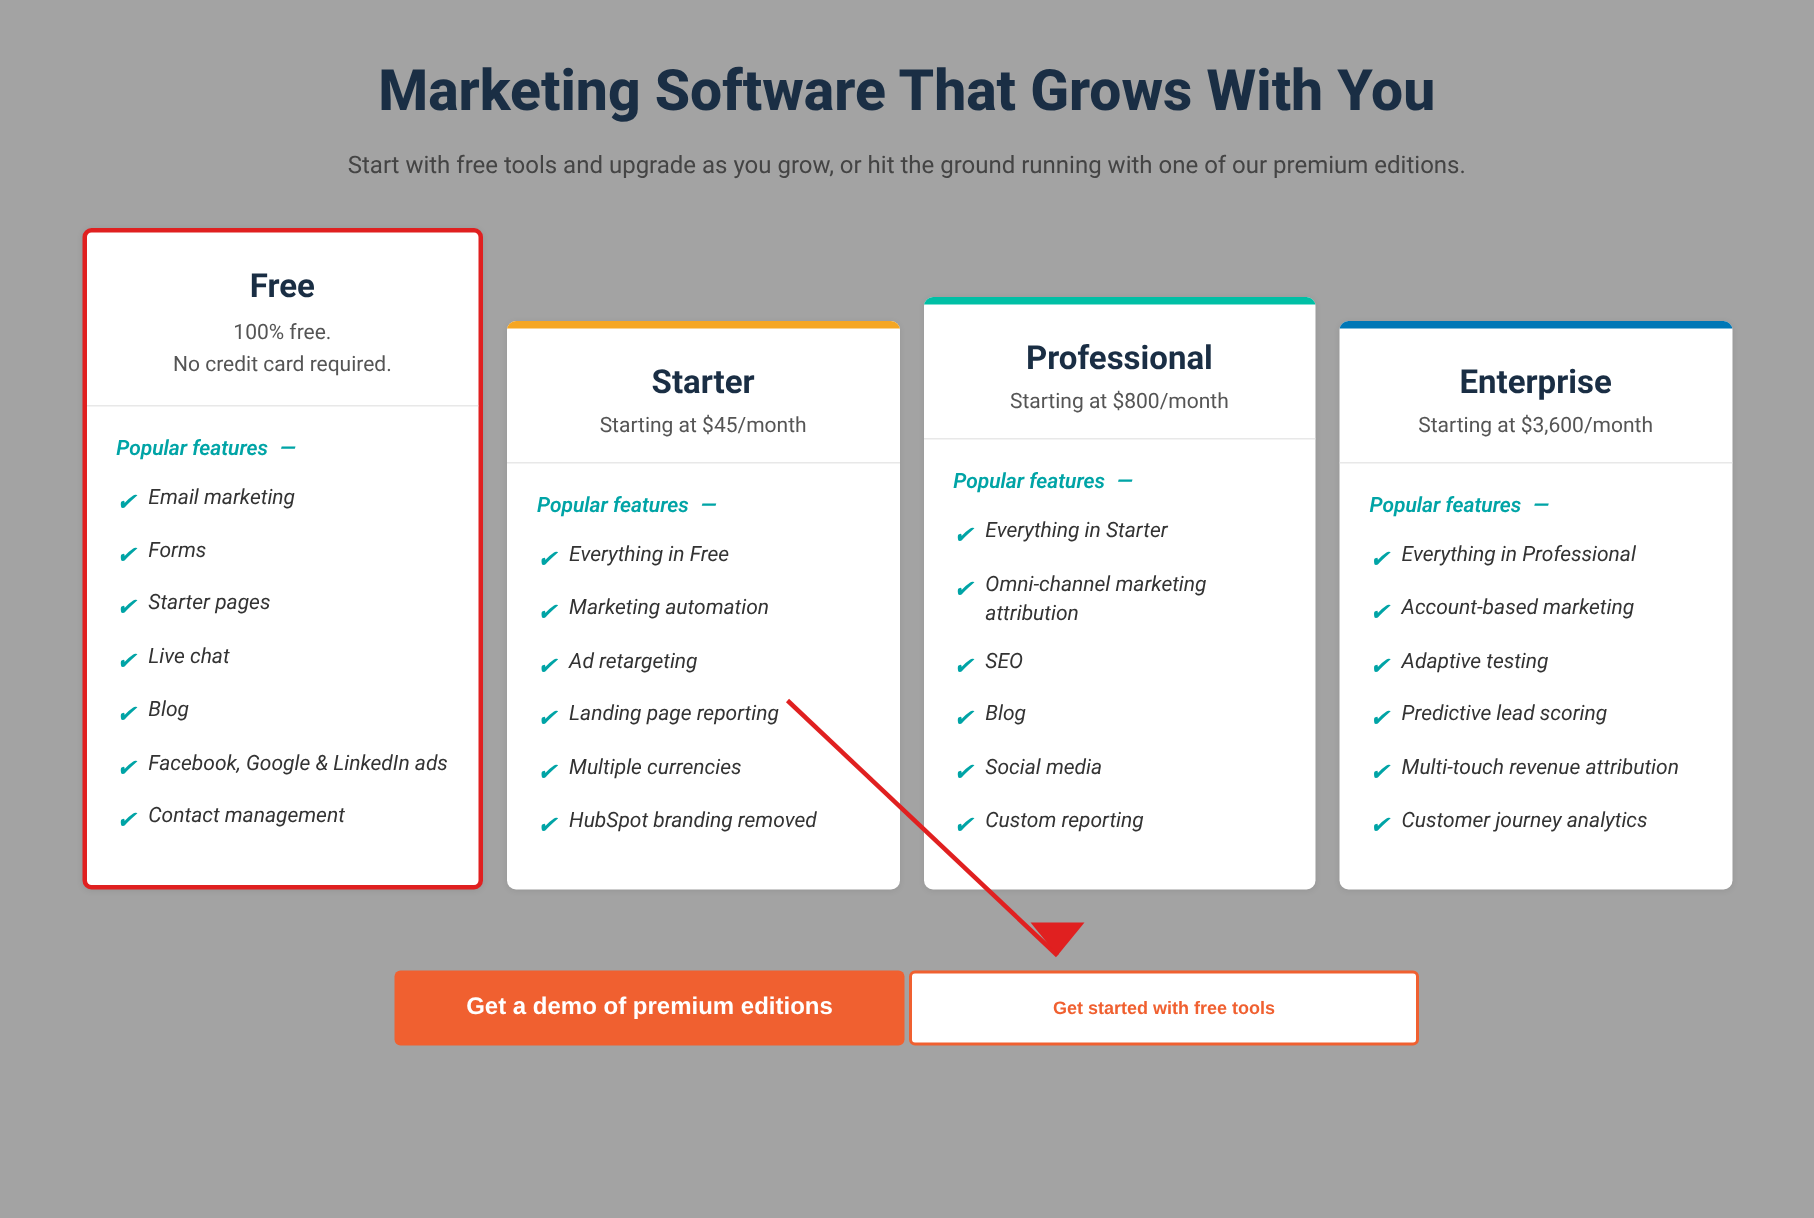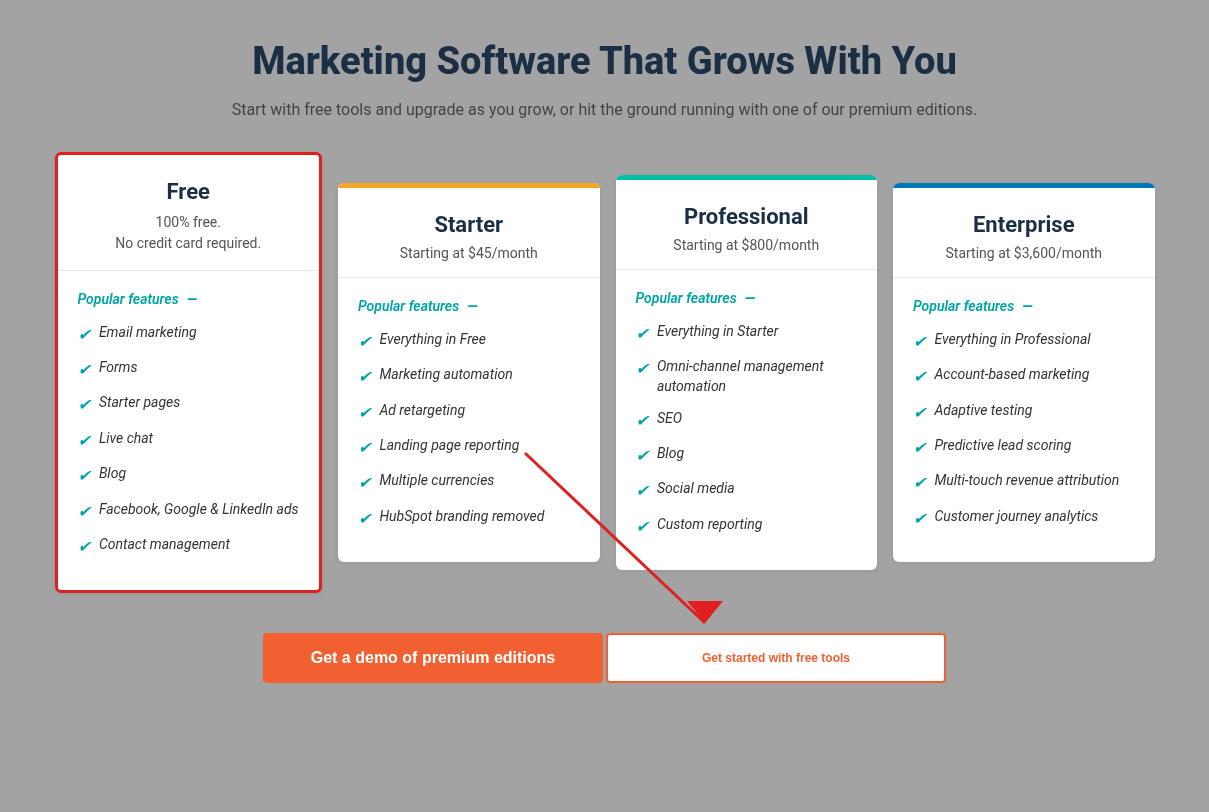--- a/index.html
+++ b/index.html
@@ -41,22 +41,22 @@
       font-size: 16px;
       color: #444;
       line-height: 1.5;
     }
 
     .plans-container {
       display: flex;
       gap: 16px;
       width: 100%;
       max-width: 1100px;
-      margin-bottom: 30px;
-      align-items: center;
+      margin-bottom: 44px;
+      align-items: flex-end;
     }
 
     .plan-card {
       background: #fff;
       border-radius: 6px;
       flex: 1;
       display: flex;
       flex-direction: column;
       overflow: hidden;
       box-shadow: 0 1px 4px rgba(0,0,0,0.08);
@@ -286,21 +286,21 @@
         <div class="features-label">
           <span>Popular features</span>
           <span class="features-dash">—</span>
         </div>
         <div class="feature-item">
         <span class="check-icon">✔</span>
         <span>Everything in Starter</span>
       </div>
           <div class="feature-item">
         <span class="check-icon">✔</span>
-        <span>Omni-channel management automation</span>
+        <span>Omni-channel marketing attribution</span>
       </div>
           <div class="feature-item">
         <span class="check-icon">✔</span>
         <span>SEO</span>
       </div>
           <div class="feature-item">
         <span class="check-icon">✔</span>
         <span>Blog</span>
       </div>
           <div class="feature-item">

